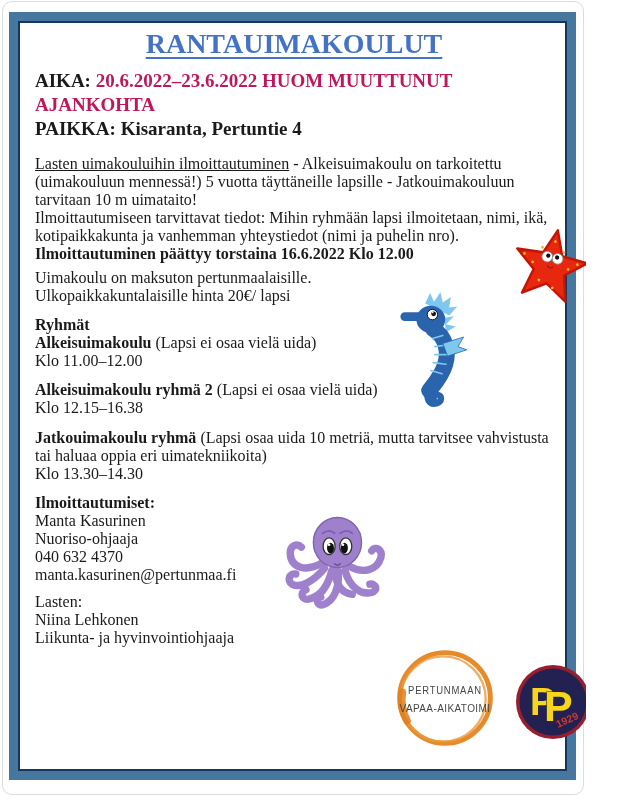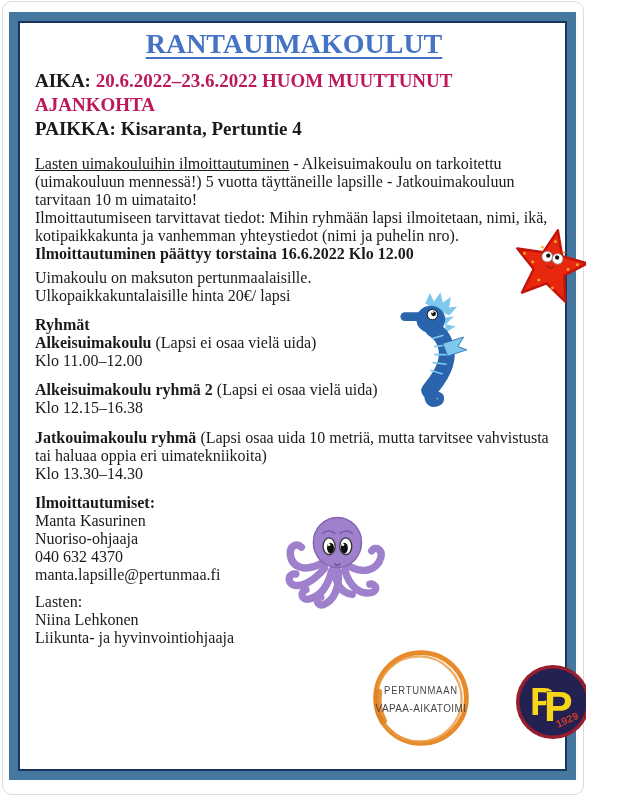--- a/index.html
+++ b/index.html
@@ -85,21 +85,21 @@
         <div class="body-block mb11">
           <div style="max-width:575px"><span class="b">Jatkouimakoulu ryhmä</span><span> (Lapsi osaa uida 10 metriä, mutta tarvitsee vahvistusta tai haluaa oppia eri uimatekniikoita)</span></div>
           <div>Klo 13.30–14.30</div>
         </div>
 
         <div class="body-block mb9">
           <div class="b">Ilmoittautumiset:</div>
           <div>Manta Kasurinen</div>
           <div>Nuoriso-ohjaaja</div>
           <div>040 632 4370</div>
-          <div>manta.lapsille@pertunmaa.fi</div>
+          <div>manta.kasurinen@pertunmaa.fi</div>
         </div>
 
         <div class="body-block mb11">
           <div>Lasten:</div>
           <div>Niina Lehkonen</div>
           <div>Liikunta- ja hyvinvointiohjaaja</div>
         </div>
 
 
         <div class="art" style="left:485px; top:200px;">
@@ -158,21 +158,21 @@
             <ellipse cx="51" cy="38" rx="6.5" ry="9" fill="#fff" stroke="#333" stroke-width="1.4"></ellipse>
             <ellipse cx="69" cy="38" rx="6.5" ry="9" fill="#fff" stroke="#333" stroke-width="1.4"></ellipse>
             <ellipse cx="52.5" cy="40" rx="3.8" ry="5.8" fill="#111"></ellipse>
             <ellipse cx="67.5" cy="40" rx="3.8" ry="5.8" fill="#111"></ellipse>
             <circle cx="51" cy="36.5" r="1.4" fill="#fff"></circle>
             <circle cx="66" cy="36.5" r="1.4" fill="#fff"></circle>
             <path d="M57 57 Q60 60 63 57" fill="none" stroke="#6b4f9e" stroke-width="1.6" stroke-linecap="round"></path>
           </svg>
         </div>
 
-        <div class="art" style="left:344px; top:622px;">
+        <div class="art" style="left:368px; top:622px;">
           <svg width="114" height="106" viewBox="0 0 112 112">
             <circle cx="56" cy="56" r="48" fill="none" stroke="#e78a2a" stroke-width="5"></circle>
             <circle cx="54" cy="57" r="45" fill="none" stroke="#ea9a40" stroke-width="2.5" opacity="0.8"></circle>
             <path d="M16 80 A48 48 0 0 1 11 50" fill="none" stroke="#df7f1f" stroke-width="8" stroke-linecap="round" opacity="0.85"></path>
             <text x="56" y="52" text-anchor="middle" font-family="Liberation Sans, sans-serif" font-size="12.5" fill="#474747" letter-spacing="1" textLength="78" lengthAdjust="spacingAndGlyphs">PERTUNMAAN</text>
             <text x="56" y="71" text-anchor="middle" font-family="Liberation Sans, sans-serif" font-size="12.5" fill="#474747" letter-spacing="0.5" textLength="96" lengthAdjust="spacingAndGlyphs">VAPAA-AIKATOIMI</text>
           </svg>
         </div>
 
         <div class="art" style="left:494px; top:640px;">

